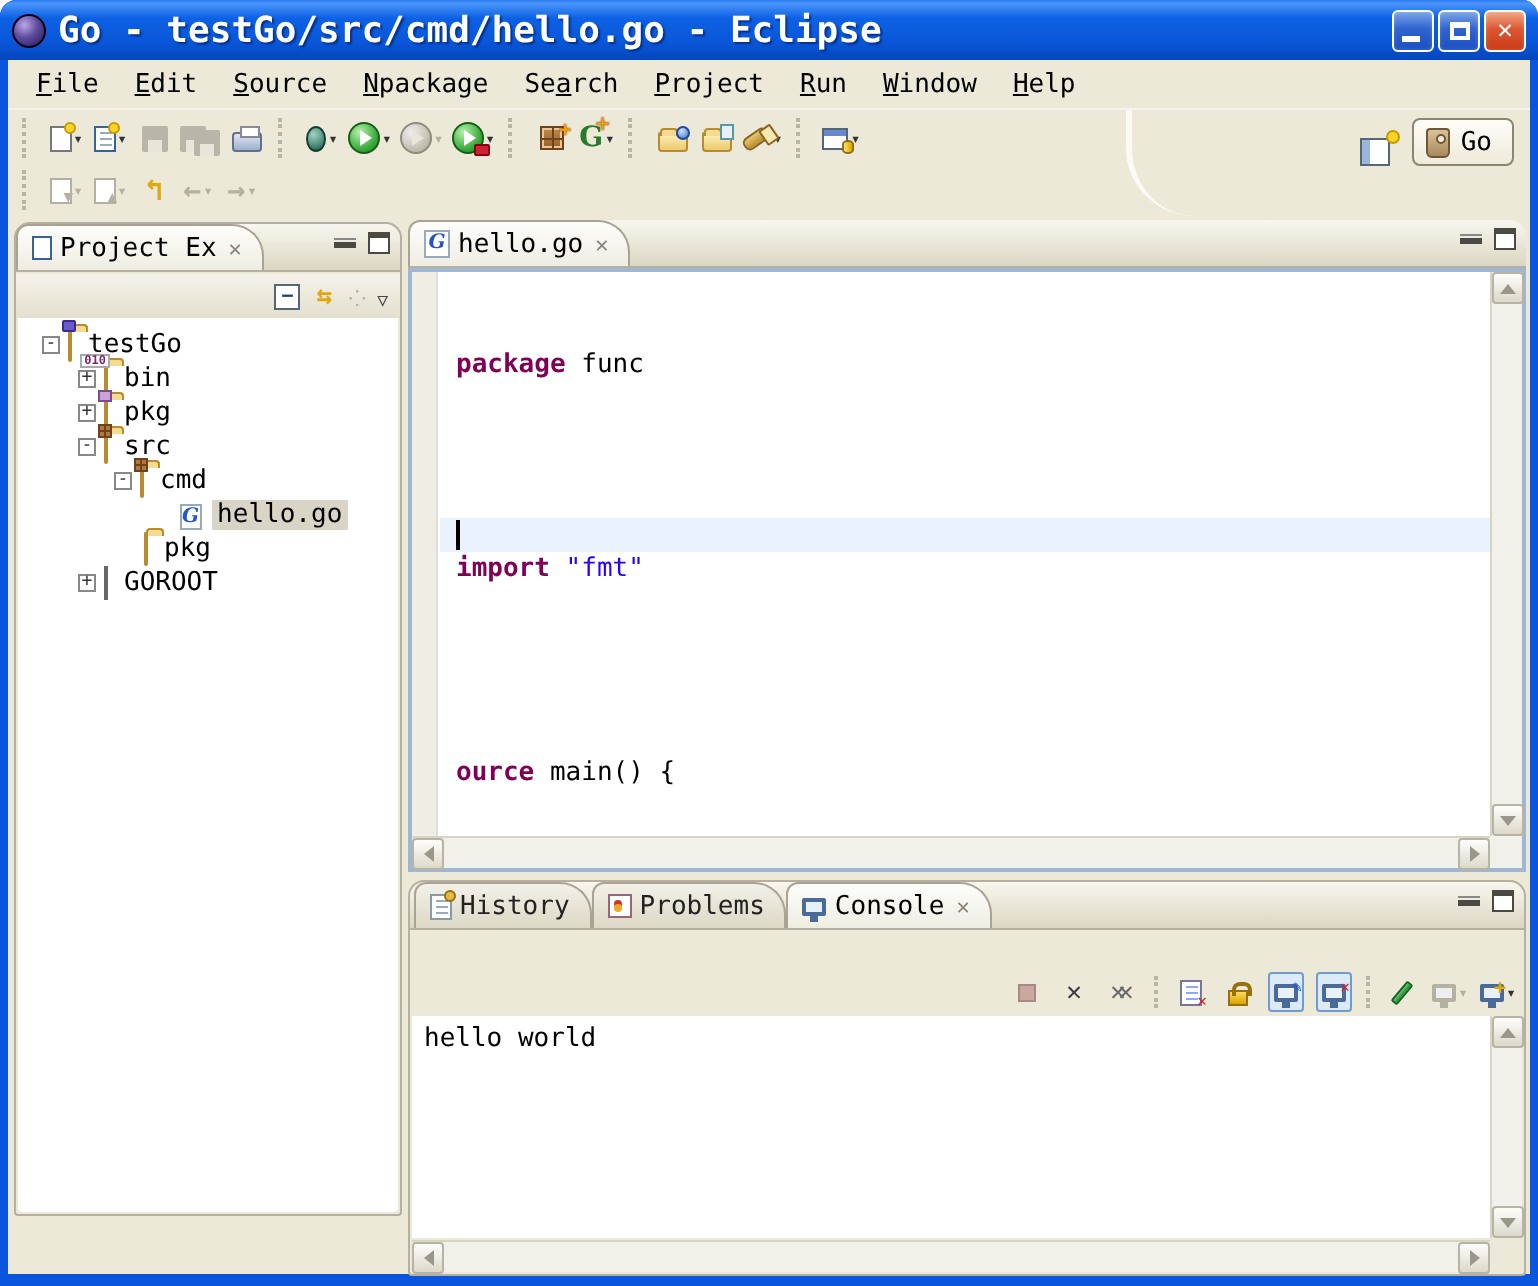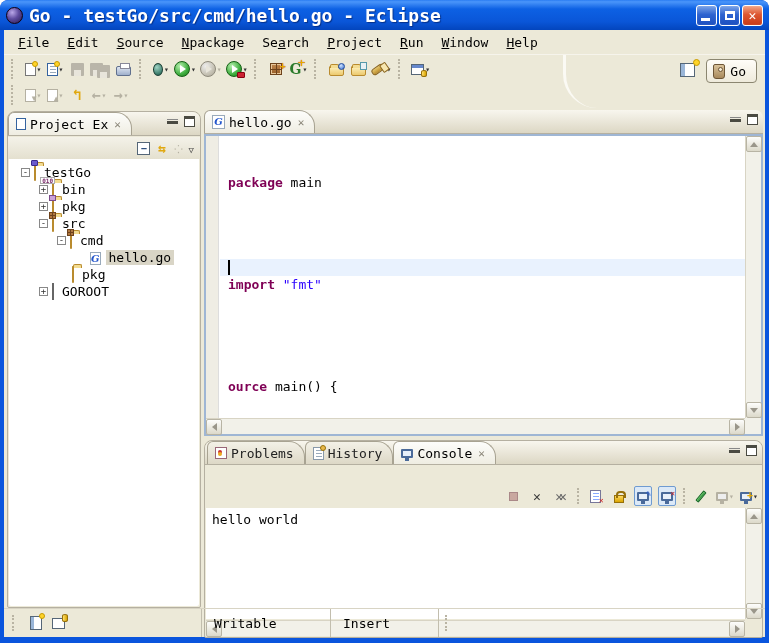--- a/index.html
+++ b/index.html
@@ -81,21 +81,21 @@
   .winstack { width:13px; height:11px; background:#fff; border:1px solid #567; position:relative; }
   .winstack::before { content:""; position:absolute; left:0; top:0; right:0; height:3px; background:#68c; }
   .winstack .cyl { position:absolute; right:-4px; bottom:-3px; width:6px; height:7px; background:linear-gradient(90deg,#ffe070,#d9a400); border:1px solid #96700a; border-radius:3px/2px; }
   .nav-glyph { font-size:15px; font-weight:bold; }
   .yellow-arrow { color:#e0a810; }
   .gray-arrow { color:#b5b1a2; }
   .pg-arrow { position:absolute; right:-2px; bottom:-2px; font-size:8px; color:#b5b1a2; }
   
   #persp-curve { position:absolute; right:168px; top:0; width:34px; height:53px;
      border-left:3px solid #fbfaf4; border-radius:0 0 0 34px; }
-  #persp-bar { position:absolute; right:8px; top:4px; display:flex; align-items:flex-start; gap:6px; }
+  #persp-bar { position:absolute; right:8px; top:4px; display:flex; align-items:flex-end; gap:6px; }
   .open-persp { width:20px; height:18px; position:relative; }
   .open-persp .w { position:absolute; left:0; bottom:0; width:15px; height:14px; background:#fff; border:1px solid #567; }
   .open-persp .w::before { content:""; position:absolute; left:0; top:0; bottom:0; width:4px; background:#9ab6d8; }
   .open-persp .sp { position:absolute; right:0; top:0; width:7px; height:7px; background:#ffd429; border-radius:50%; border:1px solid #c79a00; }
   #go-persp-btn { display:flex; align-items:center; gap:5px; padding:2px 10px 2px 6px; height:24px;
     border:1px solid #8b8670; border-radius:4px; background:linear-gradient(#fffdf8,#eeeadb); font-size:13px; }
   .go-tag { width:12px; height:15px; background:linear-gradient(#d9c29a,#a8895c); border:1px solid #6e5636; border-radius:2px 2px 3px 3px; position:relative; }
   .go-tag::before { content:""; position:absolute; left:4px; top:2px; width:3px; height:3px; border-radius:50%; background:#f5ecd8; border:1px solid #6e5636; }
   
   .panel { position:absolute; background:#ece9d8; }
@@ -426,21 +426,21 @@
           <span class="mm-min"></span>
           <span class="mm-max"></span>
         </span>
       </div>
       <div id="editor-content">
         <div id="ruler"></div>
         <div id="current-line">
             <span id="caret"></span>
           </div>
         <div id="code">
-          <div class="code-line"><span class="kw">package</span><span> main</span></div>
+          <div class="code-line"><span class="kw">package</span><span> func</span></div>
           <div class="code-line"></div>
           <div class="code-line"><span class="kw">import</span><span class="str"> "fmt"</span></div>
           <div class="code-line"></div>
           <div class="code-line"><span class="kw">ource</span><span> main() {</span></div>
           
           
         </div>
         <div class="vscroll">
           <span class="sb-btn">
               <span class="sb-tri-up"></span>
@@ -457,32 +457,32 @@
               <span class="sb-tri-r"></span>
             </span>
         </div>
         <div class="corner"></div>
       </div>
     </div>
 
     <div class="panel" id="console">
       <div class="tab-row">
         <span class="tab inactive">
+          <span class="pg" style="border-color:#89a">
+              <span class="lines"></span>
+              <span style="position:absolute;right:-3px;top:-3px;width:6px;height:6px;background:#e8b84a;border:1px solid #96700a;border-radius:50%"></span>
+            </span>
+          <span>History</span>
+        </span>
+        <span class="tab inactive">
           <span class="pg" style="width:12px;height:12px;border-color:#967">
               <span style="position:absolute;left:2px;top:2px;width:4px;height:4px;background:#c33;border-radius:50%"></span>
               <span style="position:absolute;left:2px;bottom:2px;width:4px;height:4px;background:#ea2;border-radius:50%"></span>
             </span>
           <span>Problems</span>
-        </span>
-        <span class="tab inactive">
-          <span class="pg" style="border-color:#89a">
-              <span class="lines"></span>
-              <span style="position:absolute;right:-3px;top:-3px;width:6px;height:6px;background:#e8b84a;border:1px solid #96700a;border-radius:50%"></span>
-            </span>
-          <span>History</span>
         </span>
         <span class="tab">
           <span class="monitor"></span>
           <span>Console</span>
           <span class="close-x">✕</span>
         </span>
         <span class="minmax">
           <span class="mm-min"></span>
           <span class="mm-max"></span>
         </span>
@@ -546,29 +546,15 @@
       <div class="hscroll">
         <span class="sb-btn">
             <span class="sb-tri-l"></span>
           </span>
         <span class="sb-btn">
             <span class="sb-tri-r"></span>
           </span>
       </div>
     </div>
 
-    <div id="statusbar">
-      <div id="trim-icons">
-        <span class="grip" style="margin-left:0"></span>
-        <span class="fastview">
-            <span class="sp"></span>
-          </span>
-        <span class="launchbar">
-            <span class="cyl"></span>
-          </span>
-      </div>
-      <div class="sb-cell" id="cell-writable">Writable</div>
-      <div class="sb-cell" id="cell-insert">Insert</div>
-      <span class="grip"></span>
-    </div>
 
   </div>
 </div>
 
 </body></html>

